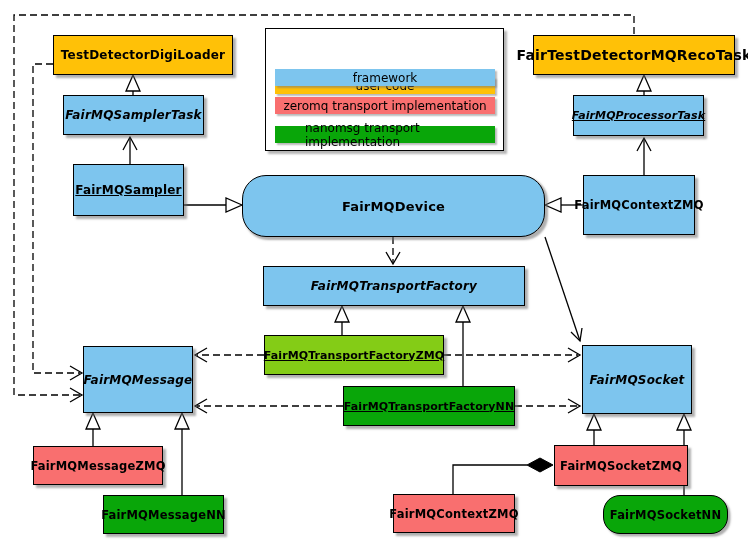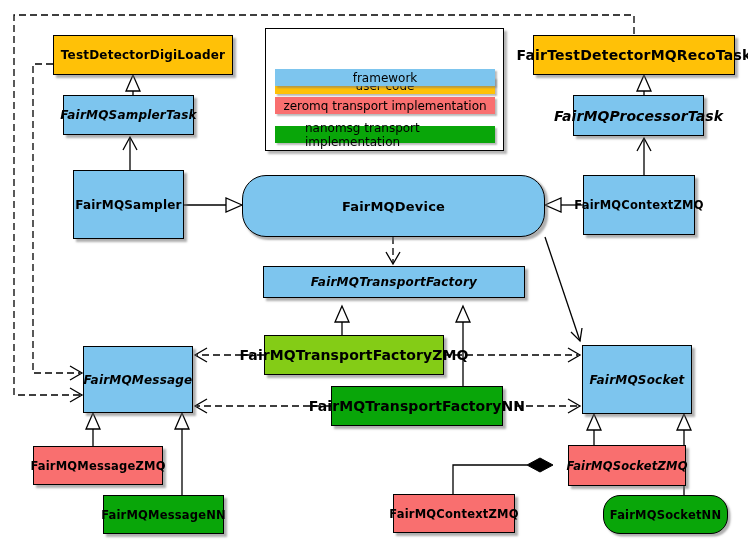--- a/index.html
+++ b/index.html
@@ -8,40 +8,40 @@
     font-family:"DejaVu Sans","Liberation Sans",sans-serif;overflow:hidden;
   }
   #edges{position:absolute;left:0;top:0;width:748px;height:549px;pointer-events:none;}
   .node{
     position:absolute;box-sizing:border-box;border:1.5px solid #000;
     display:flex;align-items:center;justify-content:center;text-align:center;
     font-weight:bold;font-size:12px;color:#000;letter-spacing:.2px;
     box-shadow:2.5px 2.5px 2px rgba(110,110,110,.55);
   }
   .abstract{font-style:italic;}
-  .fs11{font-size:14px;letter-spacing:.1px;}
+  .fs11{font-size:11px;letter-spacing:.1px;text-decoration:underline;}
   .fs115{font-size:11.5px;}
   .fs13{font-size:13px;}
   
   #n-test-detector-digi-loader{left:53px;top:35px;width:180px;height:40px;}
   #n-fair-test-detector-mq-reco-task{left:533px;top:35px;width:202px;height:40px;font-size:14px;}
-  #n-fairmq-sampler-task{left:63px;top:95px;width:131px;height:40px;}
+  #n-fairmq-sampler-task{left:63px;top:95px;width:141px;height:40px;}
   #n-fairmq-processor-task{left:573px;top:95px;width:131px;height:41px;}
-  #n-fairmq-sampler{left:73px;top:170px;width:111px;height:69px;}
+  #n-fairmq-sampler{left:73px;top:164px;width:111px;height:52px;text-decoration:underline;}
   #n-fairmq-device{left:242px;top:175px;width:303px;height:62px;border-radius:24px;}
   #n-fairmq-processor{left:583px;top:175px;width:112px;height:60px;}
-  #n-fairmq-transport-factory{left:263px;top:266px;width:262px;height:32px;}
+  #n-fairmq-transport-factory{left:263px;top:266px;width:262px;height:40px;}
   #n-fairmq-transport-factory-zmq{left:264px;top:335px;width:180px;height:40px;}
-  #n-fairmq-transport-factory-nn{left:331px;top:386px;width:172px;height:40px;}
+  #n-fairmq-transport-factory-nn{left:343px;top:386px;width:172px;height:40px;}
   #n-fairmq-message{left:83px;top:346px;width:110px;height:67px;}
   #n-fairmq-socket{left:582px;top:345px;width:110px;height:69px;}
   #n-fairmq-message-zmq{left:33px;top:446px;width:130px;height:39px;}
   #n-fairmq-message-nn{left:103px;top:495px;width:121px;height:39px;}
   #n-fairmq-context-zmq{left:393px;top:494px;width:122px;height:39px;}
-  #n-fairmq-socket-zmq{left:568px;top:445px;width:118px;height:41px;font-style:italic;}
+  #n-fairmq-socket-zmq{left:554px;top:445px;width:134px;height:41px;}
   #n-fairmq-socket-nn{left:603px;top:495px;width:125px;height:39px;border-radius:17px;}
   
   #legend{
     position:absolute;left:265px;top:28px;width:239px;height:123px;box-sizing:border-box;
     background:#fff;border:1.5px solid #000;box-shadow:3px 3px 2px rgba(110,110,110,.5);
   }
   .legend-bar{
     position:absolute;left:9px;width:220px;height:17px;box-sizing:border-box;
     display:flex;align-items:center;justify-content:center;
     font-size:12px;color:#000;box-shadow:2px 2px 1.5px rgba(120,120,120,.5);

